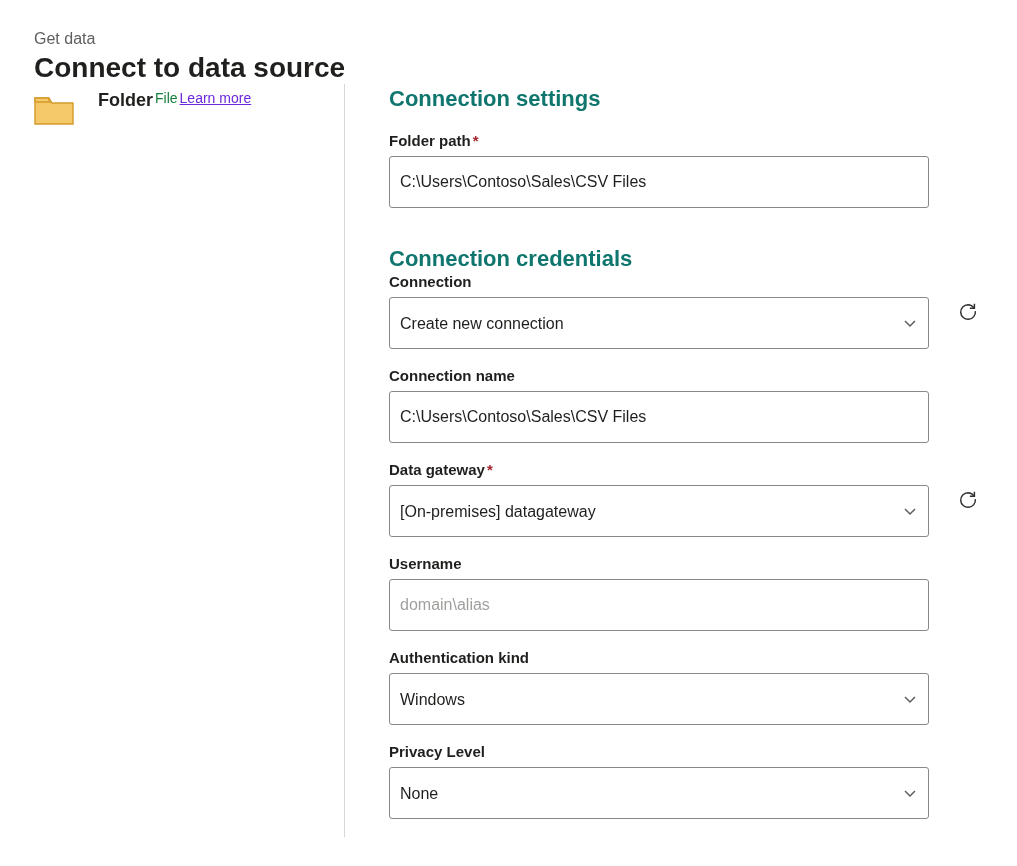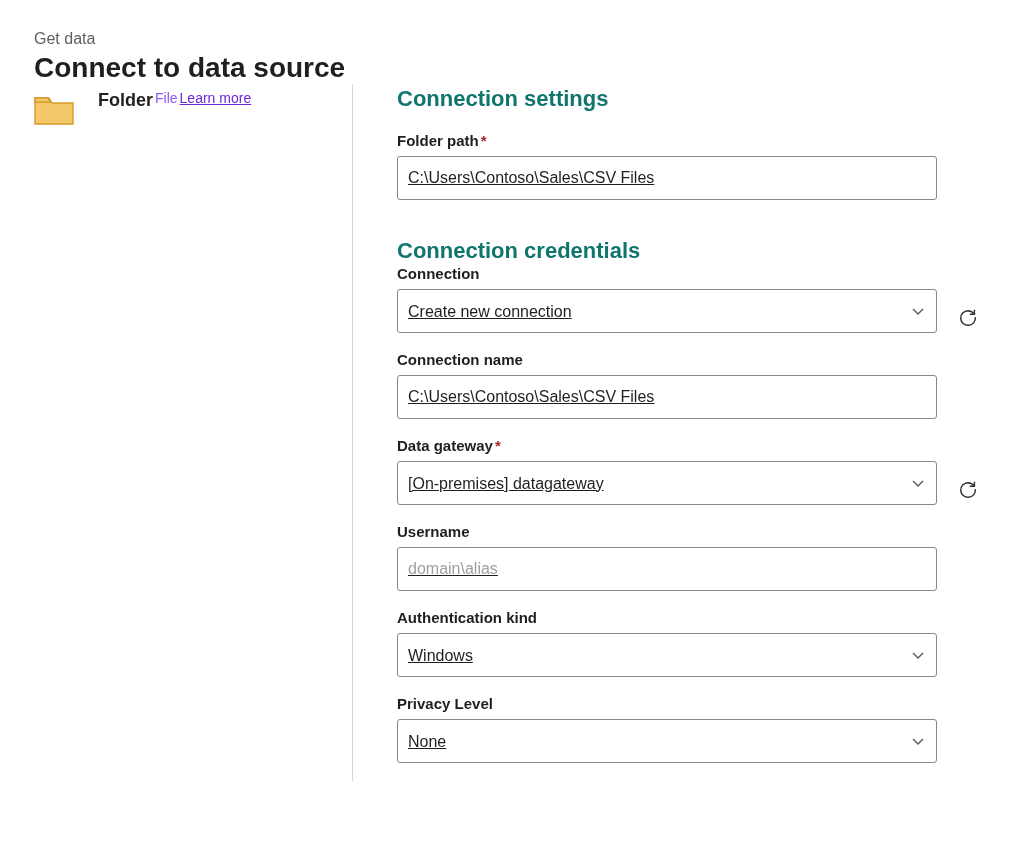--- a/index.html
+++ b/index.html
@@ -55,21 +55,21 @@
       flex-direction: row;
       gap: 2px;
     }
     .source-title {
       font-size: 18px;
       font-weight: 600;
       color: #201f1e;
     }
     .source-subtitle {
       font-size: 14px;
-      color: #8b5cf6;
+      color: #15803d;
       margin-bottom: 6px;
     }
     .learn-more {
       font-size: 14px;
       color: #6d28d9;
       text-decoration: underline;
       cursor: pointer;
       width: fit-content;
     }
     .right-panel {
@@ -96,34 +96,33 @@
       color: #201f1e;
       margin-bottom: 7px;
       display: block;
     }
     .required {
       color: #a4262c;
       margin-left: 2px;
     }
     .field-row {
       display: flex;
-      align-items: flex-end;
-      gap: 16px;
+      align-items: flex-start;
+      gap: 24px;
     }
     .input, .select {
       width: 540px;
-      height: 44px;
+      height: 52px;
       border: 1px solid #8a8886;
       border-radius: 3px;
       padding: 0 10px;
       font-size: 16px;
       font-family: inherit;
       color: #201f1e;
       background: #ffffff;
-      text-decoration: underline;
     }
     .input::placeholder {
       color: #a19f9d;
     }
     .select-wrap {
       position: relative;
       width: 540px;
     }
     .select {
       appearance: none;

